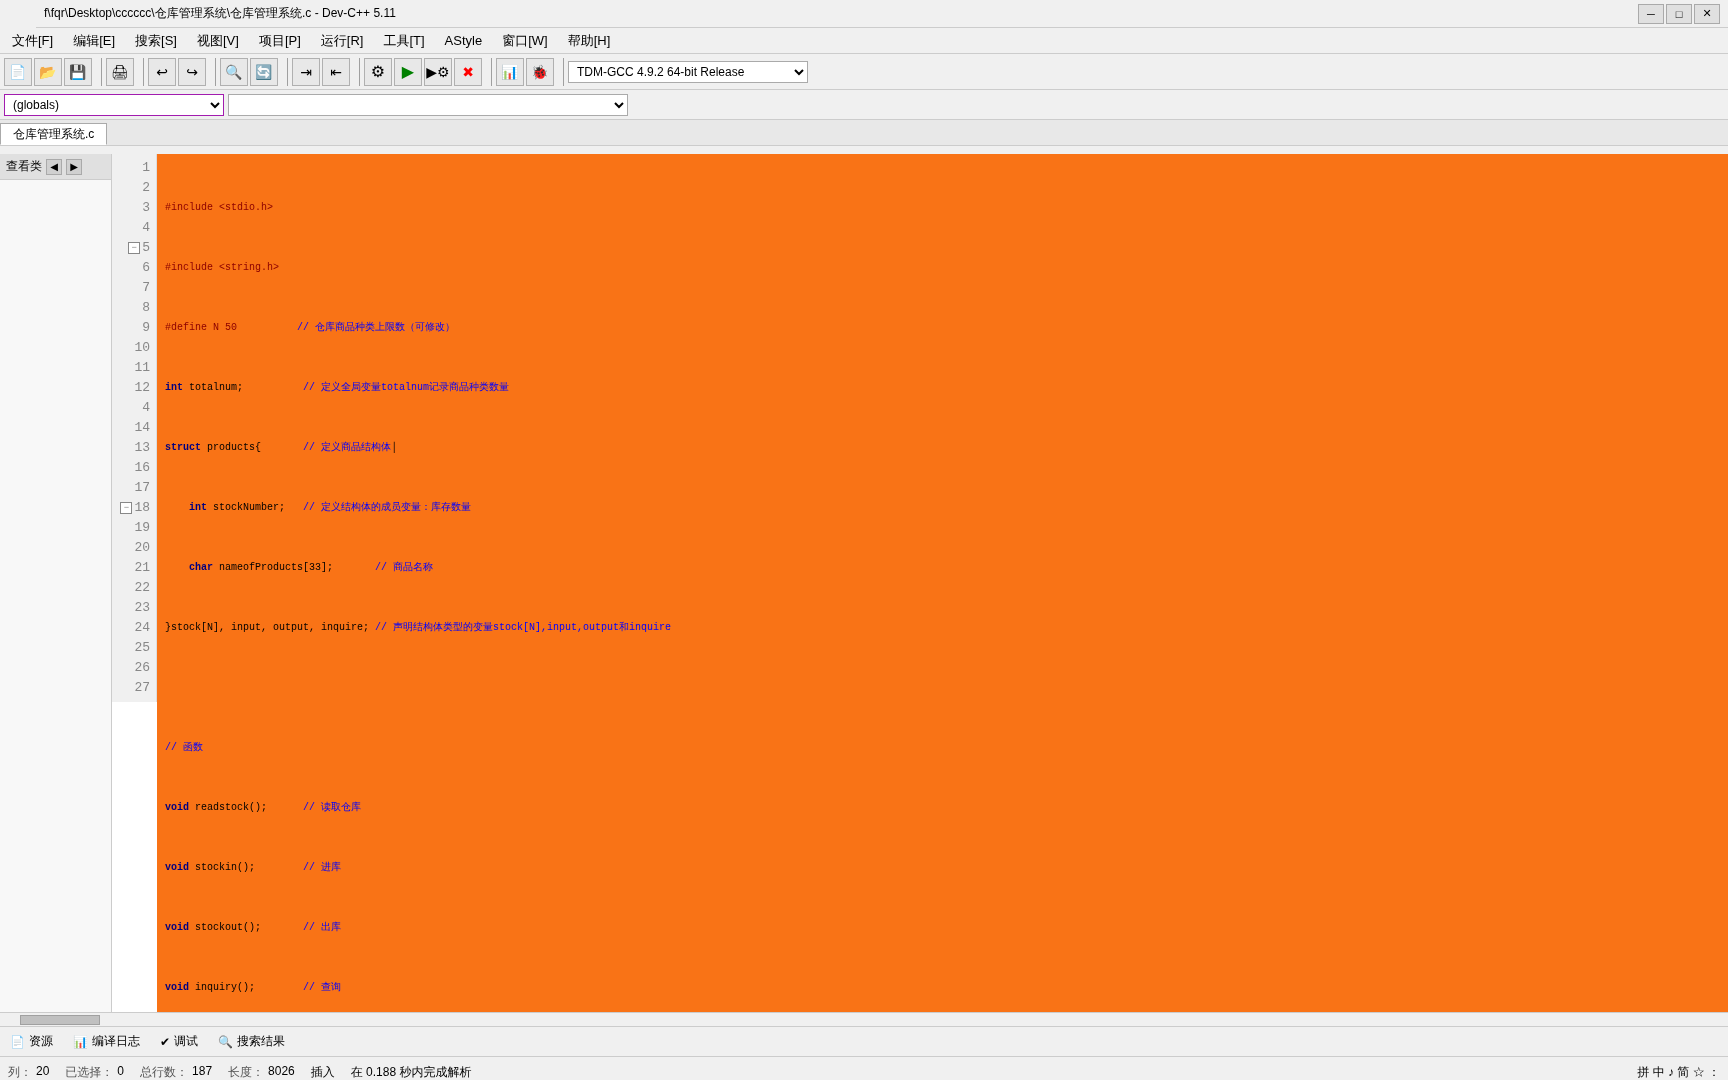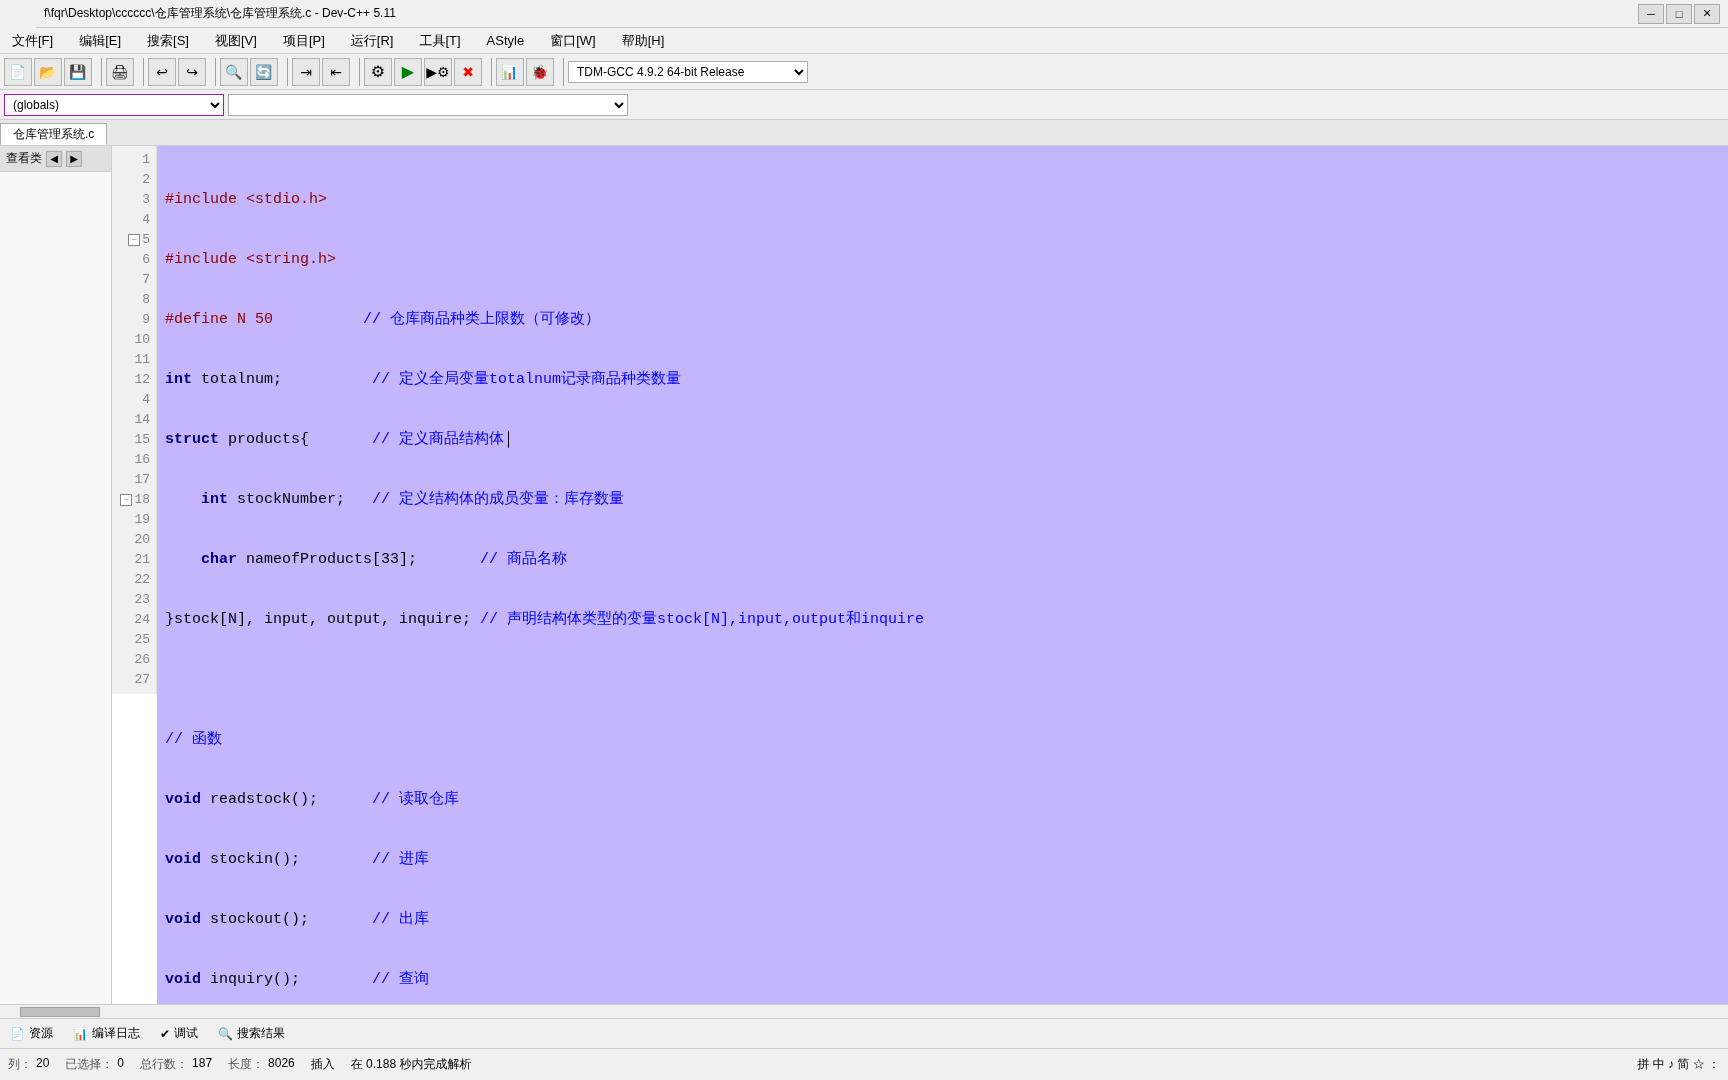--- a/index.html
+++ b/index.html
@@ -42,21 +42,21 @@
     
     #menu-bar {
       background: #f0f0f0;
       height: 26px;
       display: flex;
       align-items: center;
       padding: 0 4px;
       border-bottom: 1px solid #ccc;
       font-size: 13px;
       font-family: 'Segoe UI', sans-serif;
-      gap: 10px;
+      gap: 4px;
     }
     .menu-item {
       padding: 2px 8px;
       cursor: pointer;
     }
 
     
     #toolbar {
       background: #f0f0f0;
       height: 36px;
@@ -110,20 +110,21 @@
       border: 1px solid #aaa;
       padding: 2px 4px;
       font-size: 12px;
       width: 400px;
     }
 
     
     #main-area {
       display: flex;
       height: calc(1080px - 28px - 26px - 36px - 30px - 32px - 30px - 40px);
+      margin-top: 8px;
     }
 
     
     #left-panel {
       width: 112px;
       background: #f8f8f8;
       border-right: 1px solid #ccc;
       display: flex;
       flex-direction: column;
     }
@@ -209,25 +210,25 @@
       cursor: pointer;
       background: white;
     }
     #code-content {
       position: absolute;
       left: 45px;
       top: 0;
       right: 0;
       bottom: 0;
       padding: 4px 8px;
-      font-size: 15px;
+      font-size: 10px;
       line-height: 20px;
       white-space: pre;
       overflow: auto;
-      background: #c4b5fd;
+      background: #f97316;
     }
     .code-line {
       height: 20px;
       display: flex;
       align-items: center;
       min-width: max-content;
     }
 
     
     .c-preprocessor { color: #8B0000; }
@@ -380,21 +381,21 @@
       <div class="line-num"><span class="fold-icon">−</span>5</div>
       <div class="line-num">6</div>
       <div class="line-num">7</div>
       <div class="line-num">8</div>
       <div class="line-num">9</div>
       <div class="line-num">10</div>
       <div class="line-num">11</div>
       <div class="line-num">12</div>
       <div class="line-num">4</div>
       <div class="line-num">14</div>
-      <div class="line-num">15</div>
+      <div class="line-num">13</div>
       <div class="line-num">16</div>
       <div class="line-num">17</div>
       <div class="line-num"><span class="fold-icon">−</span>18</div>
       <div class="line-num">19</div>
       <div class="line-num">20</div>
       <div class="line-num">21</div>
       <div class="line-num">22</div>
       <div class="line-num">23</div>
       <div class="line-num">24</div>
       <div class="line-num">25</div>

